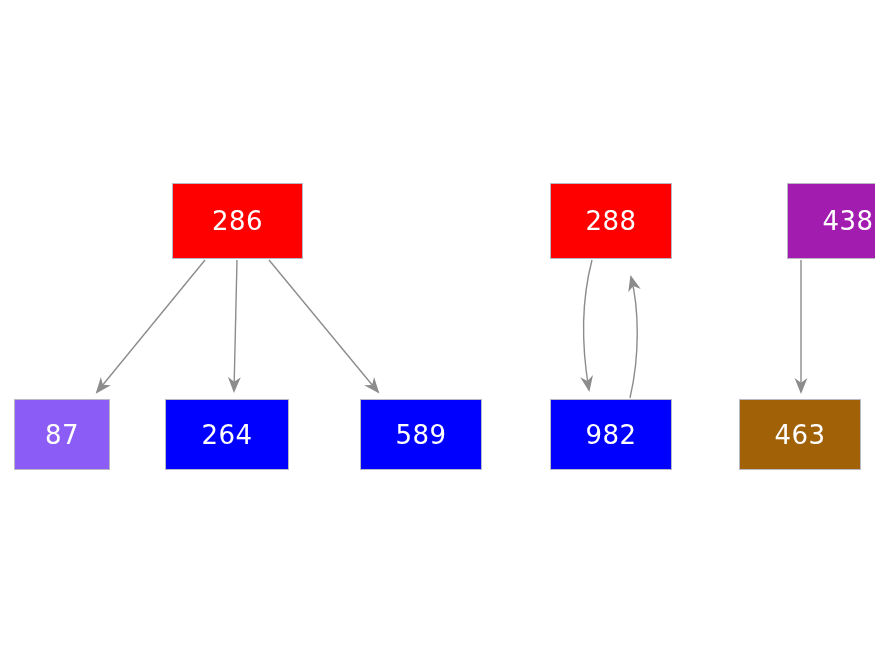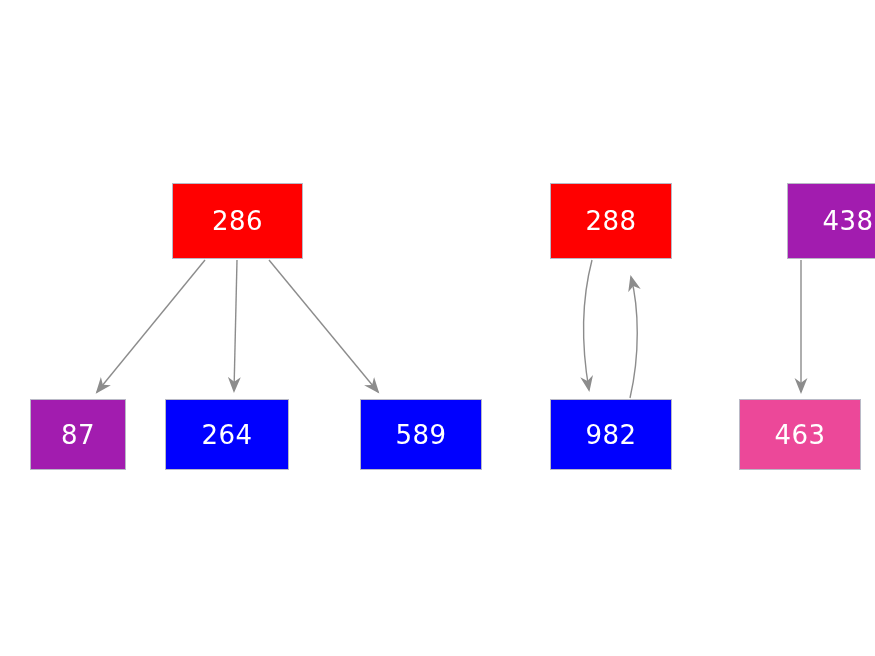--- a/index.html
+++ b/index.html
@@ -64,36 +64,36 @@
         <path d="M 592,260 C 579,310 583,355 589,390" fill="none" stroke="#8c8c8c" stroke-width="1.4" marker-end="url(#arrowhead)"></path>
         <path d="M 630,398 C 640,355 639,308 631,277" fill="none" stroke="#8c8c8c" stroke-width="1.4" marker-end="url(#arrowhead)"></path>
         <path d="M 801,260 L 801,392" fill="none" stroke="#8c8c8c" stroke-width="1.4" marker-end="url(#arrowhead)"></path>
       </g>
   </svg>
 
   <div id="node-group">
       <div class="node" style="left: 172px; top: 183px; width: 131px; height: 76px; background: rgb(255, 0, 0); border-color: rgb(185, 185, 198);">
         <span class="node-label" style="color: rgb(255, 255, 255);">286</span>
       </div>
-      <div class="node" style="left: 30px; top: 399px; width: 96px; height: 71px; background: #a21caf; border-color: rgb(185, 185, 198); justify-content: center;">
+      <div class="node" style="left: 14px; top: 399px; width: 96px; height: 71px; background: #8b5cf6; border-color: rgb(185, 185, 198); justify-content: center;">
         <span class="node-label" style="color: rgb(255, 255, 255);">87</span>
       </div>
       <div class="node" style="left: 165px; top: 399px; width: 124px; height: 71px; background: rgb(0, 0, 255); border-color: rgb(185, 185, 198);">
         <span class="node-label" style="color: rgb(255, 255, 255);">264</span>
       </div>
       <div class="node" style="left: 360px; top: 399px; width: 122px; height: 71px; background: rgb(0, 0, 255); border-color: rgb(185, 185, 198);">
         <span class="node-label" style="color: rgb(255, 255, 255);">589</span>
       </div>
       <div class="node" style="left: 550px; top: 183px; width: 122px; height: 76px; background: rgb(255, 0, 0); border-color: rgb(185, 185, 198);">
         <span class="node-label" style="color: rgb(255, 255, 255);">288</span>
       </div>
       <div class="node" style="left: 550px; top: 399px; width: 122px; height: 71px; background: rgb(0, 0, 255); border-color: rgb(185, 185, 198);">
         <span class="node-label" style="color: rgb(255, 255, 255);">982</span>
       </div>
       <div class="node" style="left: 739px; top: 183px; width: 122px; height: 76px; background: #a21caf; border-color: rgb(185, 185, 198); margin-left: 48px;">
         <span class="node-label" style="color: rgb(255, 255, 255);">438</span>
       </div>
-      <div class="node" style="left: 739px; top: 399px; width: 122px; height: 71px; background: #ec4899; border-color: rgb(185, 185, 198);">
+      <div class="node" style="left: 739px; top: 399px; width: 122px; height: 71px; background: #a16207; border-color: rgb(185, 185, 198);">
         <span class="node-label" style="color: rgb(255, 255, 255);">463</span>
       </div>
     </div>
 
 </div>
 
 </body></html>

